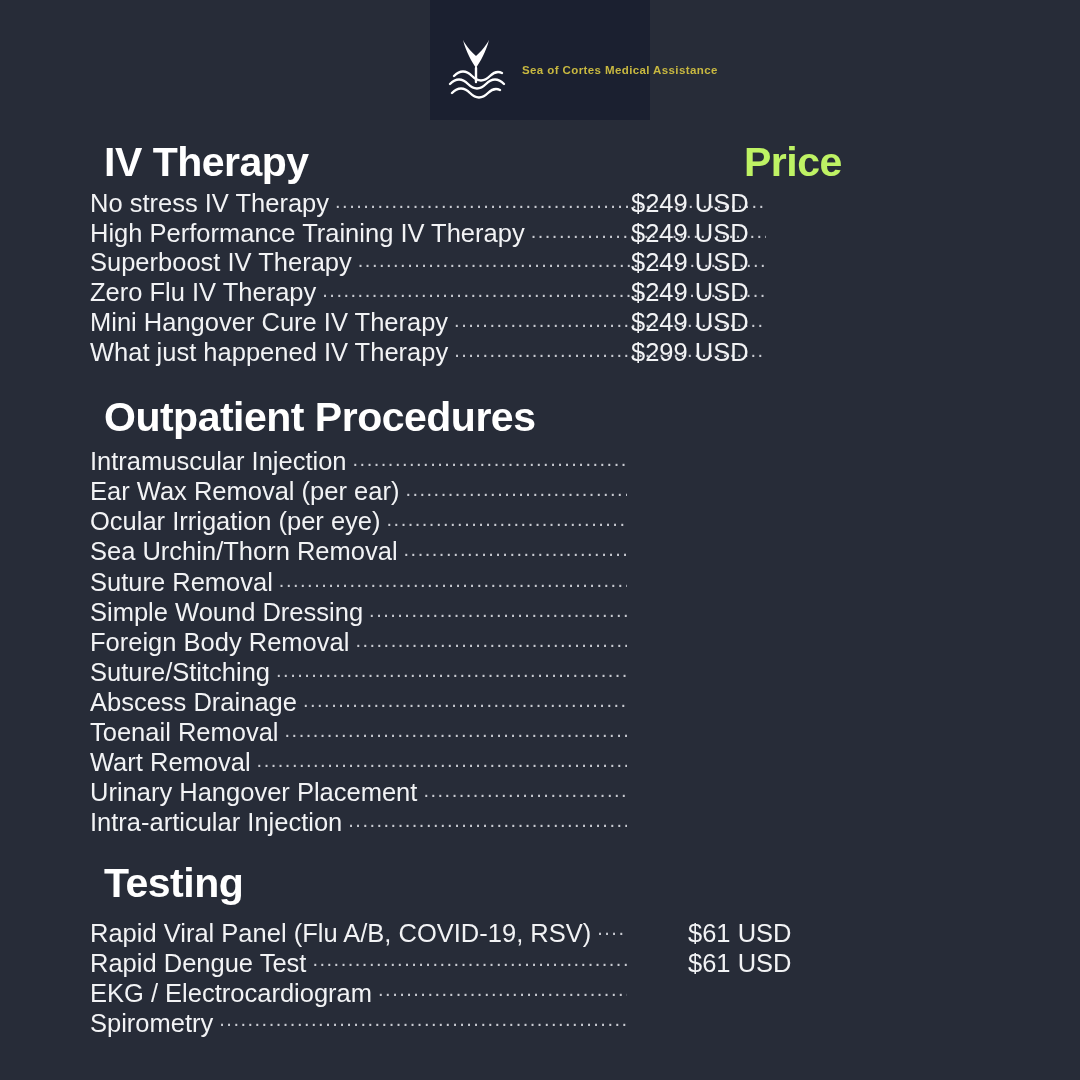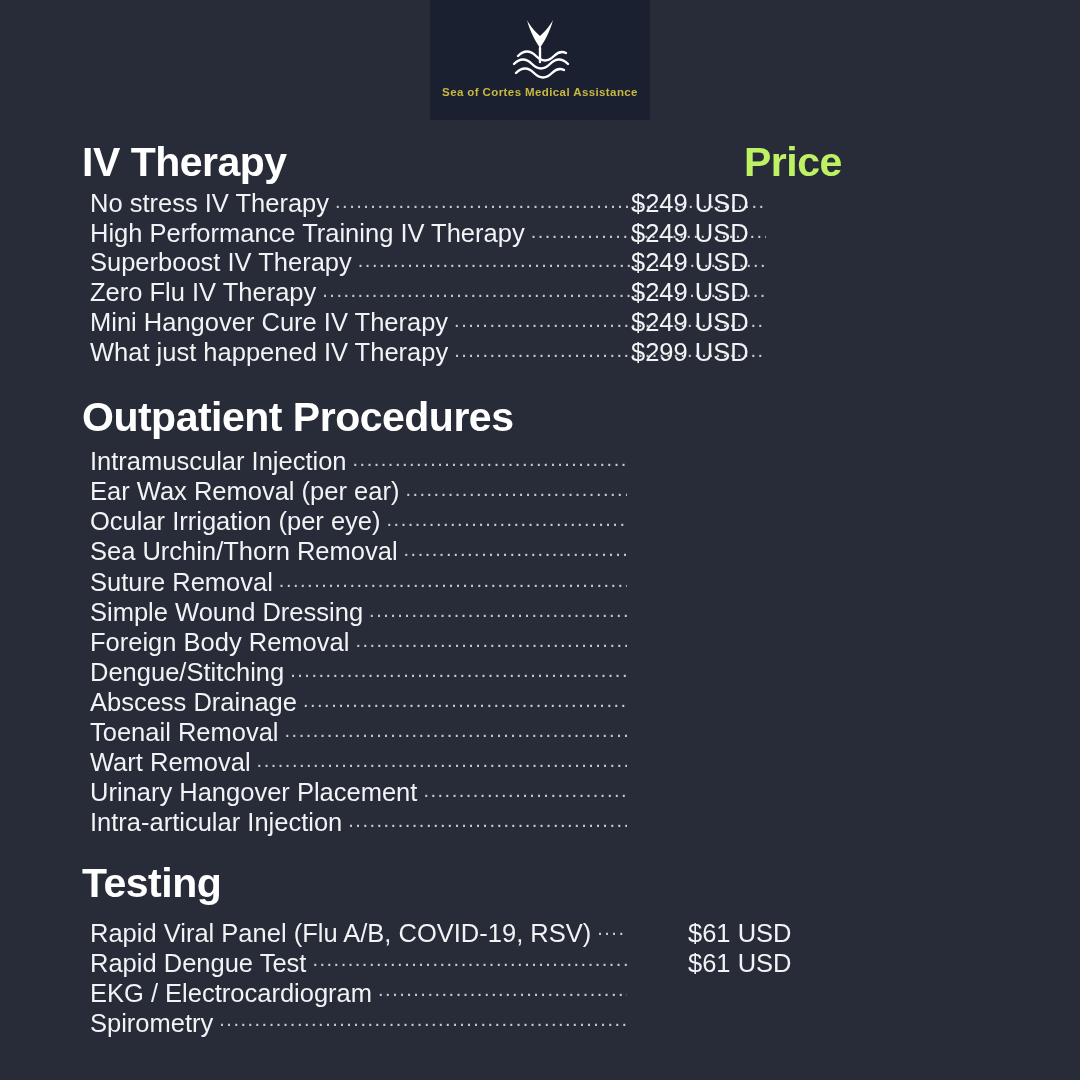--- a/index.html
+++ b/index.html
@@ -22,21 +22,21 @@
 
   
   .logo-block {
     position: absolute;
     left: 430px;
     top: 0;
     width: 220px;
     height: 120px;
     background: #1b2030;
     display: flex;
-    flex-direction: column;
+    flex-direction: row;
     align-items: center;
     justify-content: flex-start;
     padding-top: 14px;
     box-sizing: border-box;
   }
   .logo-mark {
     width: 92px;
     height: 66px;
     display: block;
   }
@@ -57,21 +57,21 @@
     width: 1080px;
   }
 
   .section {
     position: relative;
   }
 
   .section-head {
     display: flex;
     align-items: baseline;
-    padding-left: 82px;
+    padding-left: 104px;
     padding-right: 40px;
   }
   .section-title {
     color: #ffffff;
     font-weight: bold;
     font-size: 41px;
     letter-spacing: -0.5px;
     line-height: 1.0;
     white-space: nowrap;
   }
@@ -224,21 +224,21 @@
         </div>
         <div class="row">
           <span class="label">Simple Wound Dressing</span>
           <span class="leader">..........................................................................................</span>
         </div>
         <div class="row">
           <span class="label">Foreign Body Removal</span>
           <span class="leader">..........................................................................................</span>
         </div>
         <div class="row">
-          <span class="label">Dengue/Stitching</span>
+          <span class="label">Suture/Stitching</span>
           <span class="leader">..........................................................................................</span>
         </div>
         <div class="row">
           <span class="label">Abscess Drainage</span>
           <span class="leader">..........................................................................................</span>
         </div>
         <div class="row">
           <span class="label">Toenail Removal</span>
           <span class="leader">..........................................................................................</span>
         </div>

